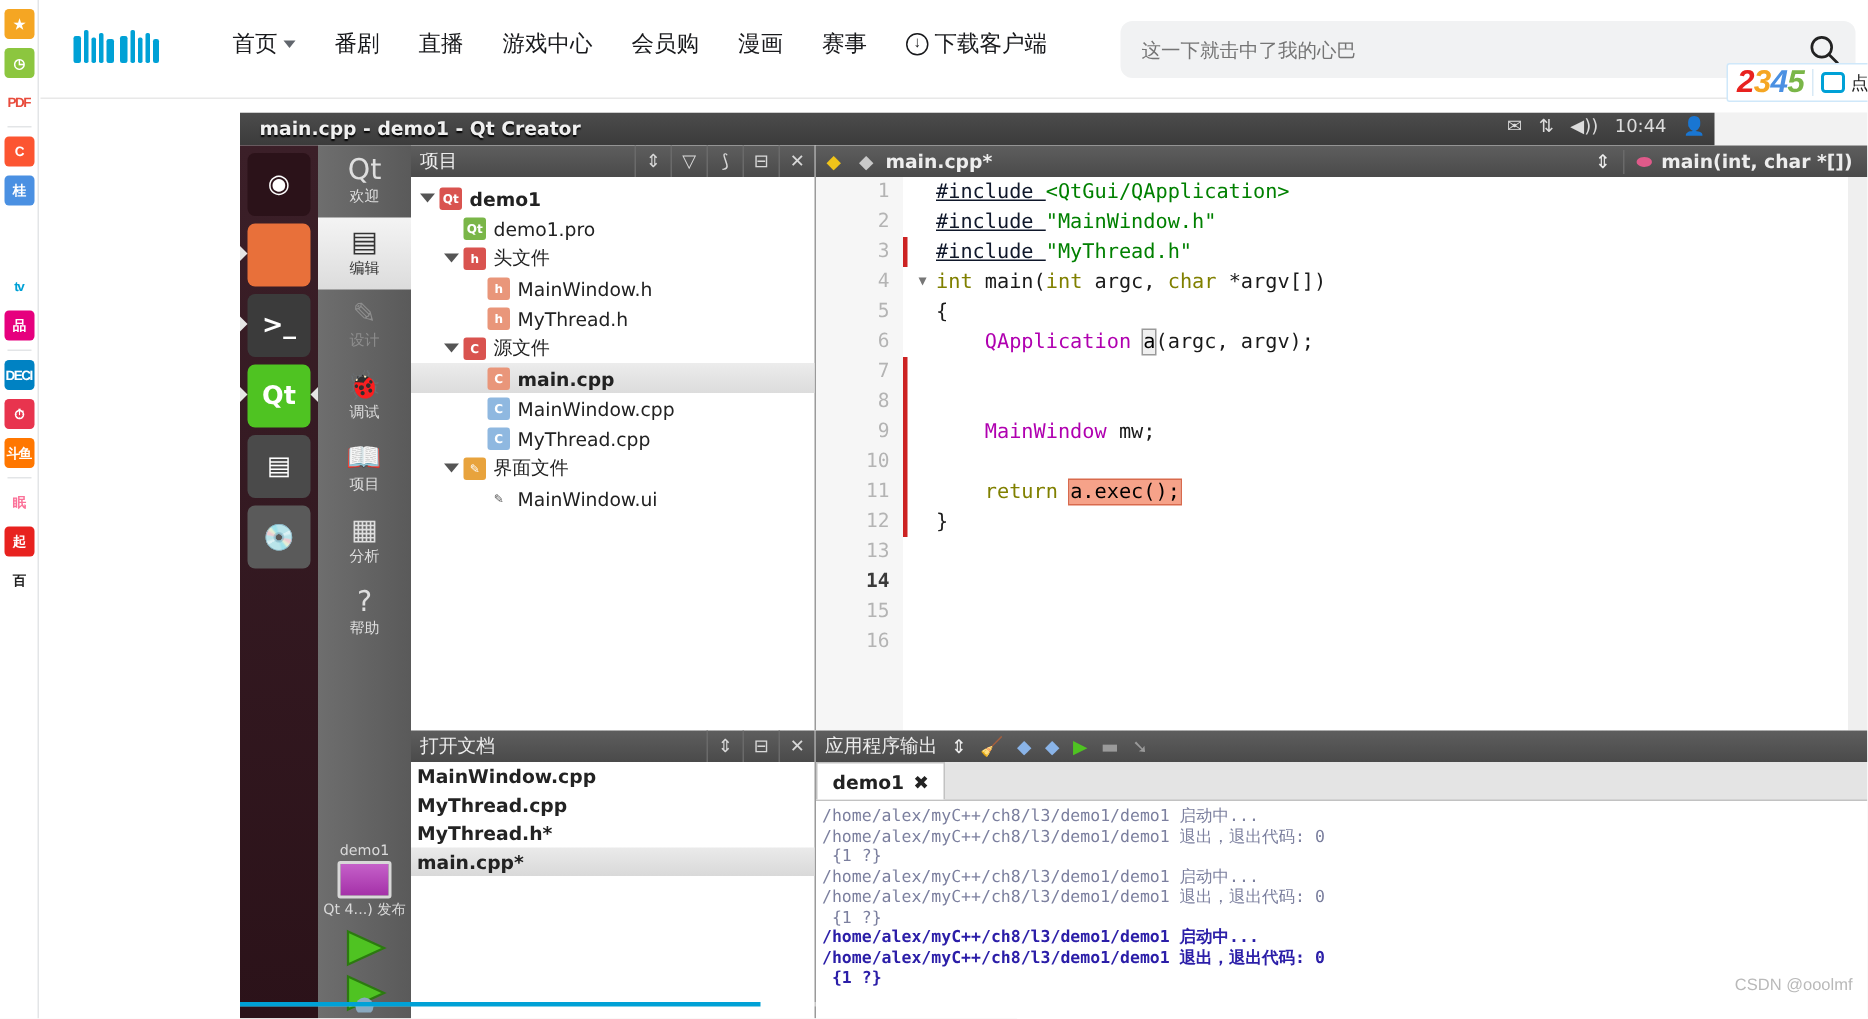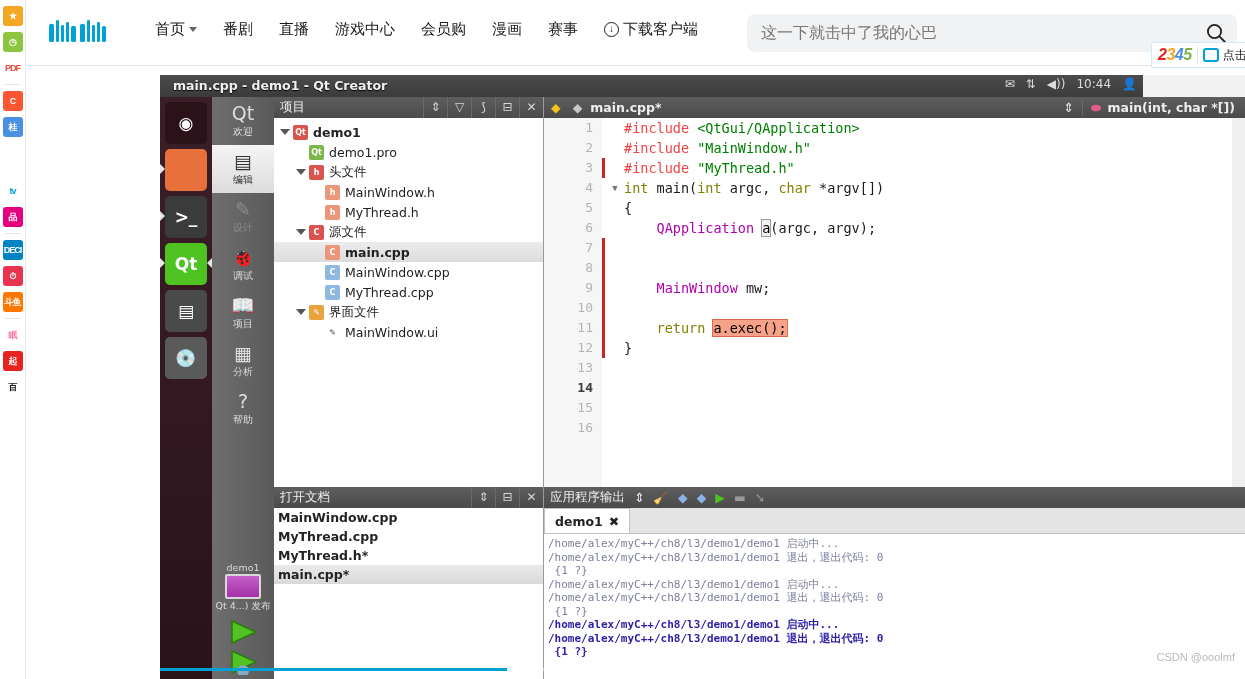--- a/index.html
+++ b/index.html
@@ -25,29 +25,29 @@
   #bili-nav { position:absolute; left:128px; top:20px; display:flex;
               align-items:center; gap:26px; }
   .nav-item { font-size:15px; color:#18191c; white-space:nowrap;
               display:flex; align-items:center; gap:4px; cursor:pointer; }
   .caret-dn { width:0;height:0;border-left:4px solid transparent;
               border-right:4px solid transparent;border-top:5px solid #61666d; }
   #search-wrap { position:absolute; left:720px; top:14px; width:490px; height:38px;
                  background:#f1f2f3; border-radius:8px; }
   #search-input { position:absolute; left:14px; top:0; width:420px; height:38px;
                   border:none; background:transparent; outline:none;
-                  font-size:16px; color:#9499a0; font-family:"Liberation Sans",sans-serif; }
+                  font-size:13px; color:#9499a0; font-family:"Liberation Sans",sans-serif; }
   #search-btn { position:absolute; right:10px; top:8px; width:22px; height:22px; cursor:pointer; }
 
   
   #ext-chip { position:absolute; left:1124px; top:42px; height:26px;
               display:flex; align-items:center; background:#fff;
               border:1px solid #cfe8fa; border-radius:2px; z-index:5;
               padding:0 4px 0 6px; }
-  #ext-2345 { font-size:16px; font-weight:bold; font-style:italic;
+  #ext-2345 { font-size:21px; font-weight:bold; font-style:italic;
               letter-spacing:-0.5px;text-align:center; }
   #ext-div { width:1px; height:18px; background:#d8e9f5; margin:0 5px; }
   #ext-text { font-size:12px; color:#222; white-space:nowrap; }
 
   
   #qt { position:absolute; left:160px; top:75px; width:1085px; height:604px;
         overflow:hidden; background:#f2f2f2;
         font-family:"DejaVu Sans", sans-serif; }
 
   
@@ -124,21 +124,21 @@
               font-family:"DejaVu Sans Mono", monospace; font-size:13.5px; }
   #gutter { position:absolute; left:0; top:0; width:58px; height:369px;
             background:#f6f6f6; }
   .ln { height:20px; line-height:20px; text-align:right; padding-right:9px;
         color:#b4b4b4; font-size:13px; }
   .ln.cur { color:#3a3a3a; font-weight:bold; }
   #chgbar { position:absolute; left:58px; top:0; width:3px; height:369px; }
   #foldcol { position:absolute; left:62px; top:0; width:18px; height:369px; }
   #codelines { position:absolute; left:80px; top:0; right:0; height:369px; }
   .cl { height:20px; line-height:20px; white-space:pre; }
-  .k-pre { color:#ef4444; } .k-str { color:#008000; } .k-typ { color:#808000; }
+  .k-pre { color:#0f172a;text-decoration:underline; } .k-str { color:#008000; } .k-typ { color:#808000; }
   .k-cls { color:#b000b0; } .k-kw { color:#808000; } .k-txt { color:#1a1a1a;text-align:center; }
   .k-ang { color:#008000; }
   .sel-occ { background:#f6a289; outline:1px solid #d96a4d; }
   .caretbox { outline:1px solid #9a9a9a; background:#f0f0f0; }
 
   
   #outpane { position:absolute; left:384px; top:412px; right:0; bottom:0;
              background:#fff; }
   #outbar { height:21px; background:linear-gradient(#5e5e5e,#4a4a4a);
             color:#ededed; font-size:12.5px; display:flex; align-items:center;

